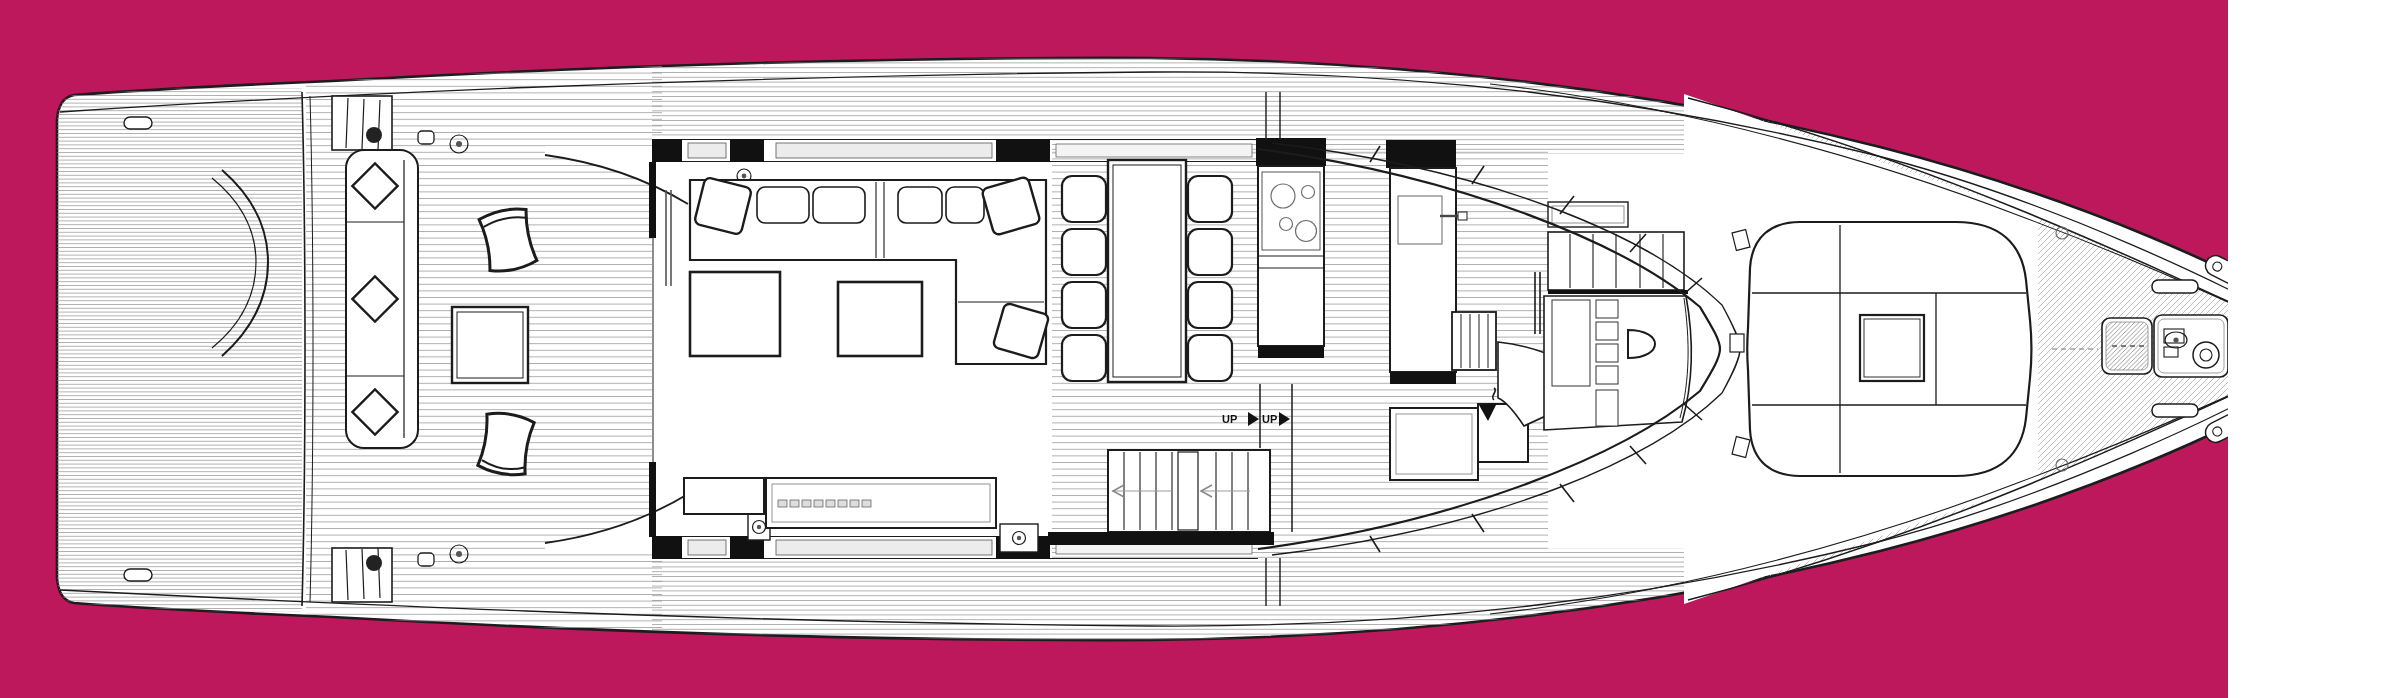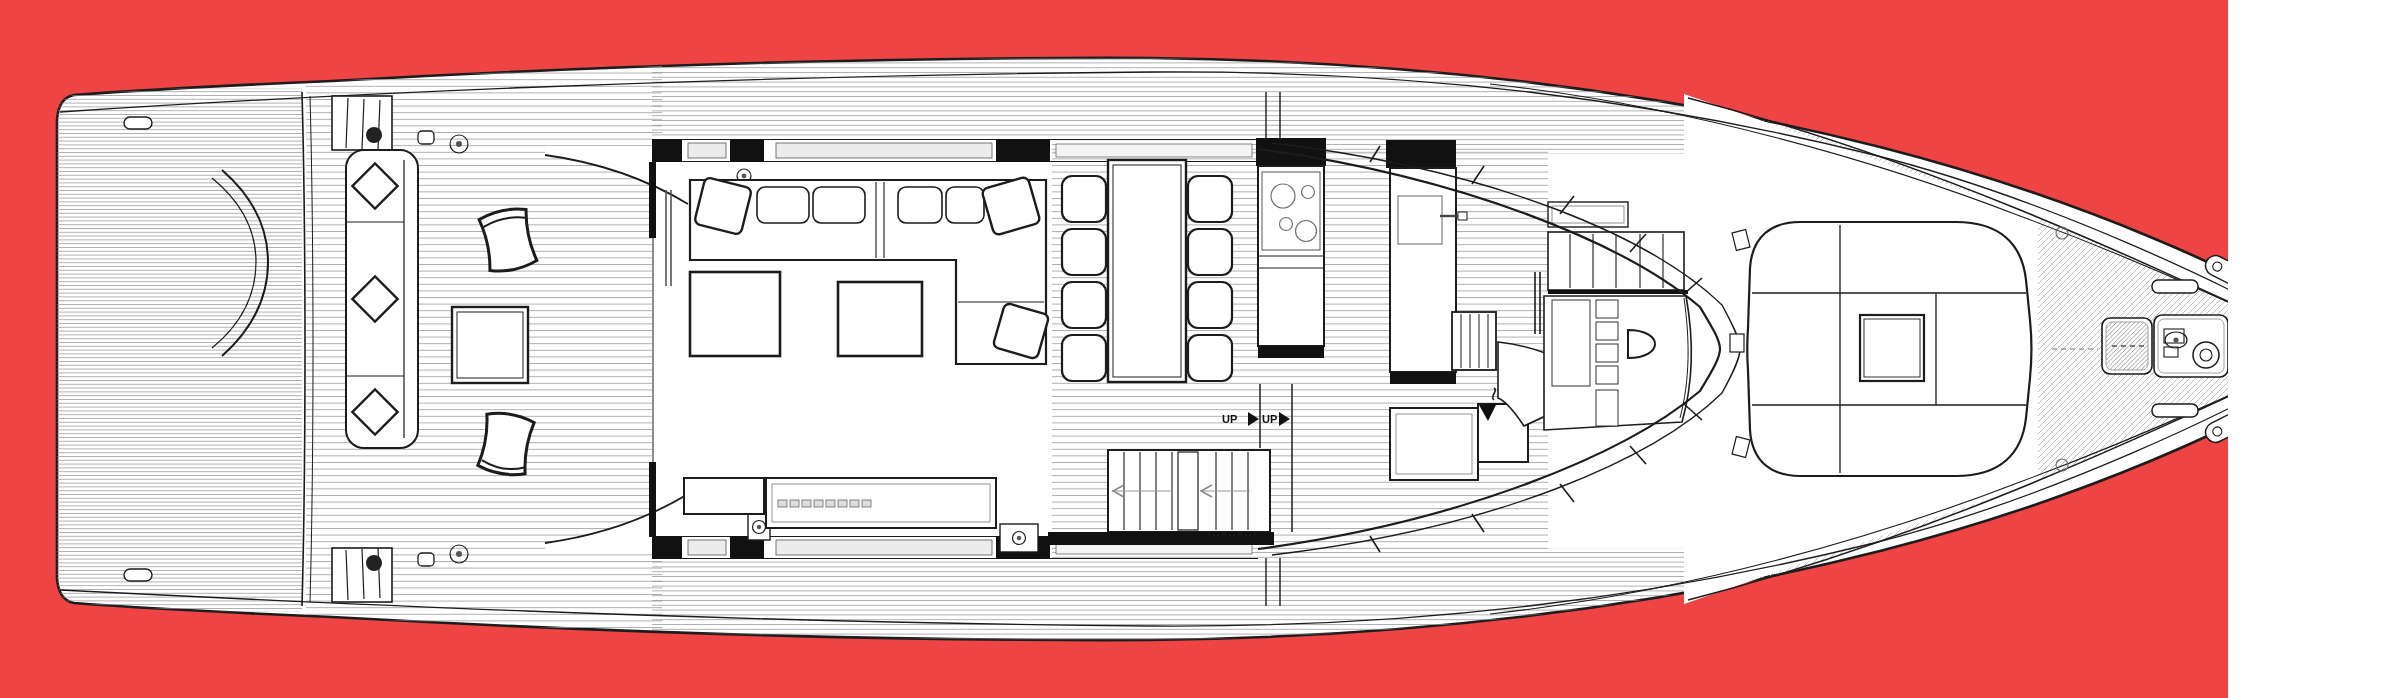--- a/index.html
+++ b/index.html
@@ -1,16 +1,16 @@
 <!DOCTYPE html>
 <html><head>
 <meta charset="utf-8">
 <style>
   html,body{margin:0;padding:0;background:#ffffff;}
-  .page{width:2228px;height:698px;position:relative;background:#ef4444;overflow:hidden;
+  .page{width:2228px;height:698px;position:relative;background:#be185d;overflow:hidden;
         font-family:"Liberation Sans", sans-serif;}
   svg{display:block}
   .ink{stroke:#1c1c1c;fill:none}
   .w{fill:#ffffff;stroke:#1c1c1c}
   .blk{fill:#111111;stroke:none}
   .thin{stroke:#6f6f6f;fill:none}
   .glass{fill:#ececec;stroke:#555555}
   text.plan-label{font-family:"Liberation Sans",sans-serif;font-weight:bold;font-size:11px;fill:#111;}
 </style>
 </head>

